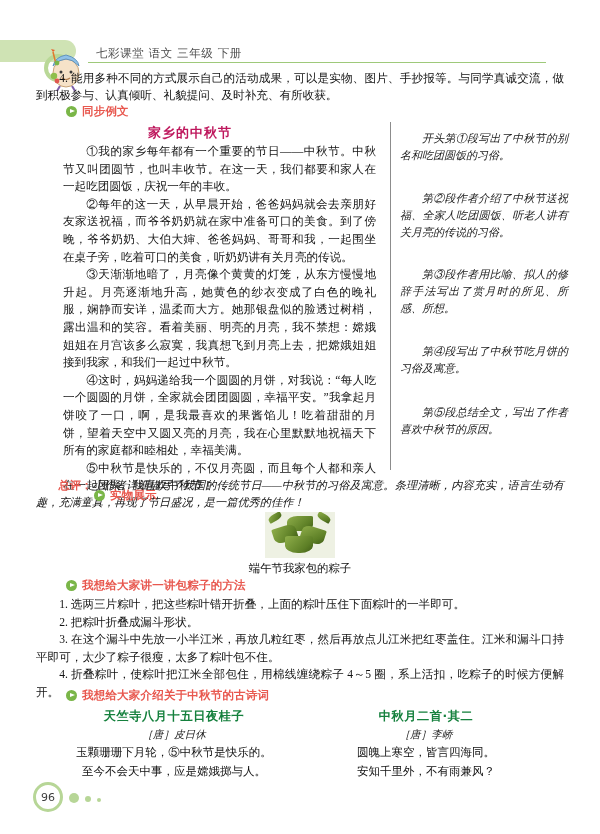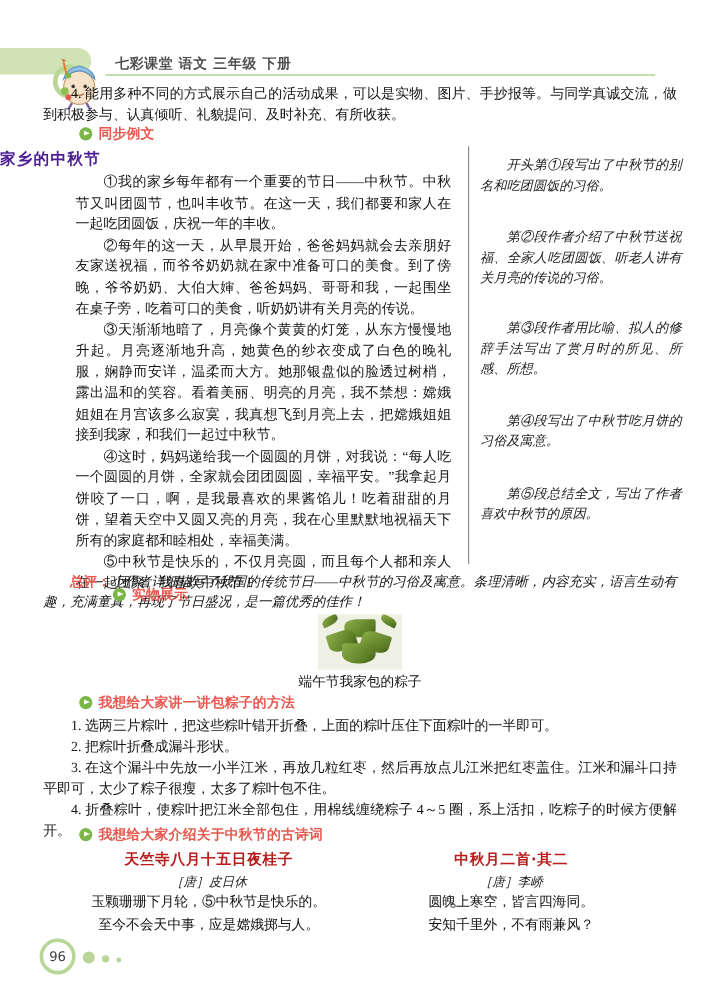--- a/index.html
+++ b/index.html
@@ -61,21 +61,20 @@
   }
   .header-title {
     position: absolute;
     left: 96px;
     top: 20px;
     font-family: "DejaVu Sans", sans-serif;
     font-size: 11.5px;
     letter-spacing: 0.6px;
     color: #4e4e4e;
     white-space: nowrap;
-    font-weight: bold;
   }
 
   
   .sheet {
     position: absolute;
     left: 0;
     top: 0;
     width: 600px;
     height: 834px;
   }
@@ -121,26 +120,26 @@
     color: #e8584f;
     letter-spacing: 0.2px;
   }
 
   
   .essay-title {
     position: absolute;
     left: 0;
     top: 124px;
     width: 380px;
-    text-align: left;
+    text-align: center;
     font-family: "DejaVu Sans", sans-serif;
     font-weight: bold;
     font-size: 13px;
     letter-spacing: 1px;
-    color: #4c1d95;
+    color: #be185d;
   }
   .essay-col {
     position: absolute;
     left: 63px;
     top: 143px;
     width: 313px;
   }
   .essay-col p {
     margin: 0;
     font-size: 11.6px;
@@ -292,21 +291,21 @@
   .poem {
     position: absolute;
     width: 252px;
     text-align: center;
   }
   .poem-title {
     font-family: "DejaVu Sans", sans-serif;
     font-weight: bold;
     font-size: 12.2px;
     letter-spacing: 0.6px;
-    color: #b91c1c;
+    color: #15803d;
   }
   .poem-author {
     margin-top: 3px;
     font-family: "Liberation Serif", serif;
     font-style: italic;
     font-size: 10.6px;
     color: #1a1a1a;
   }
   .poem-line {
     margin-top: 2px;

